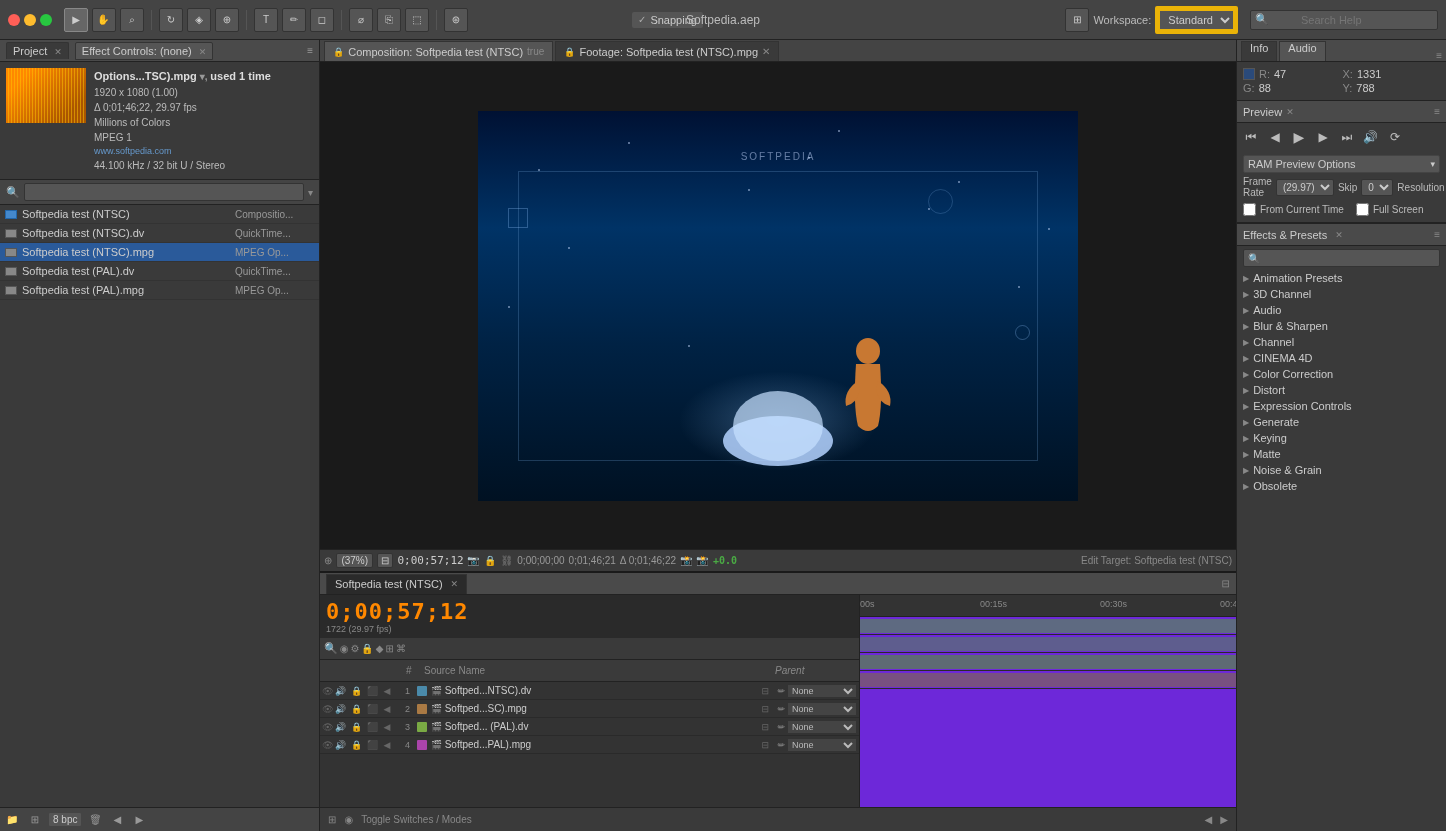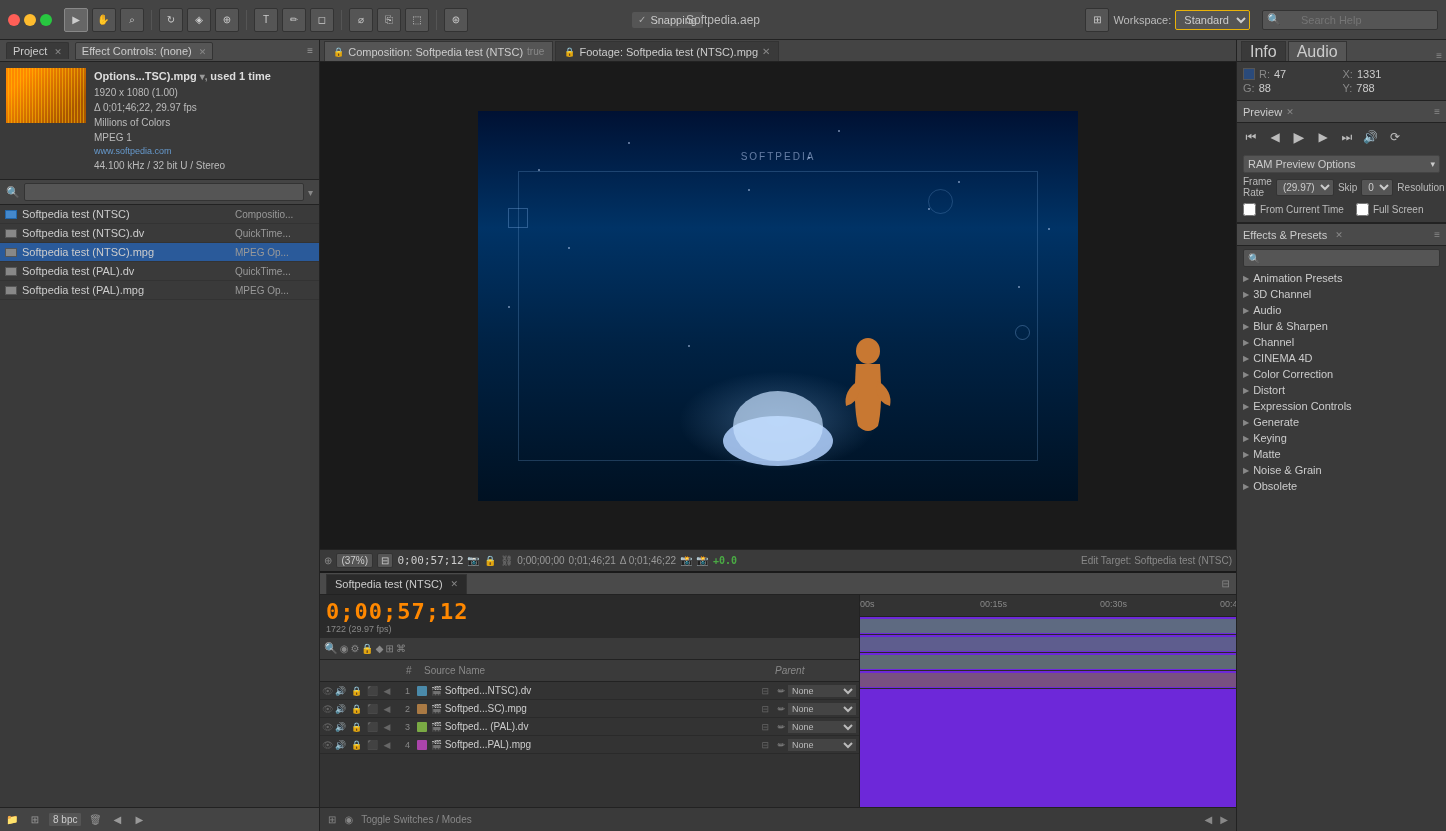--- a/index.html
+++ b/index.html
@@ -46,25 +46,25 @@
     .tool-separator { width: 1px; height: 20px; background: #555; margin: 0 3px; }
     .snapping-area {
       display: flex; align-items: center; gap: 4px; margin-left: 8px;
       background: #555; padding: 2px 6px; border-radius: 2px;
     }
     .workspace-area {
       display: flex; align-items: center; gap: 4px; margin-left: auto;
     }
     .workspace-label { font-size: 11px; color: #bbb; }
     .workspace-select {
-      background: #555; border: 1px solid #eab308; color: #ccc;
+      background: #555; border: 5px solid #eab308; color: #ccc;
       padding: 2px 4px; border-radius: 2px; font-size: 11px;
     }
     .search-help {
-      margin-left: 8px;
+      margin-left: 20px;
       background: #555; border: 1px solid #333; color: #ccc;
       padding: 3px 8px; border-radius: 2px; font-size: 11px;
       width: 140px;
     }
 
     
     #main-layout {
       display: flex;
       width: 100%;
       height: calc(831px - 40px);
@@ -321,23 +321,23 @@
       display: flex; align-items: flex-end;
       padding: 0 4px;
       gap: 2px;
     }
     .right-tab {
       height: 20px;
       background: #555;
       border: 1px solid #333;
       border-bottom: none;
       padding: 0 8px;
-      font-size: 16px; color: #ccc;
+      font-size: 11px; color: #ccc;
       cursor: pointer;
-      display: flex; align-items: center;
+      display: flex; 
     }
     .right-tab.active { background: #3a3a3a; }
 
     .info-content {
       padding: 6px;
       display: grid;
       grid-template-columns: 1fr 1fr;
       gap: 2px;
       font-size: 11px;
     }

